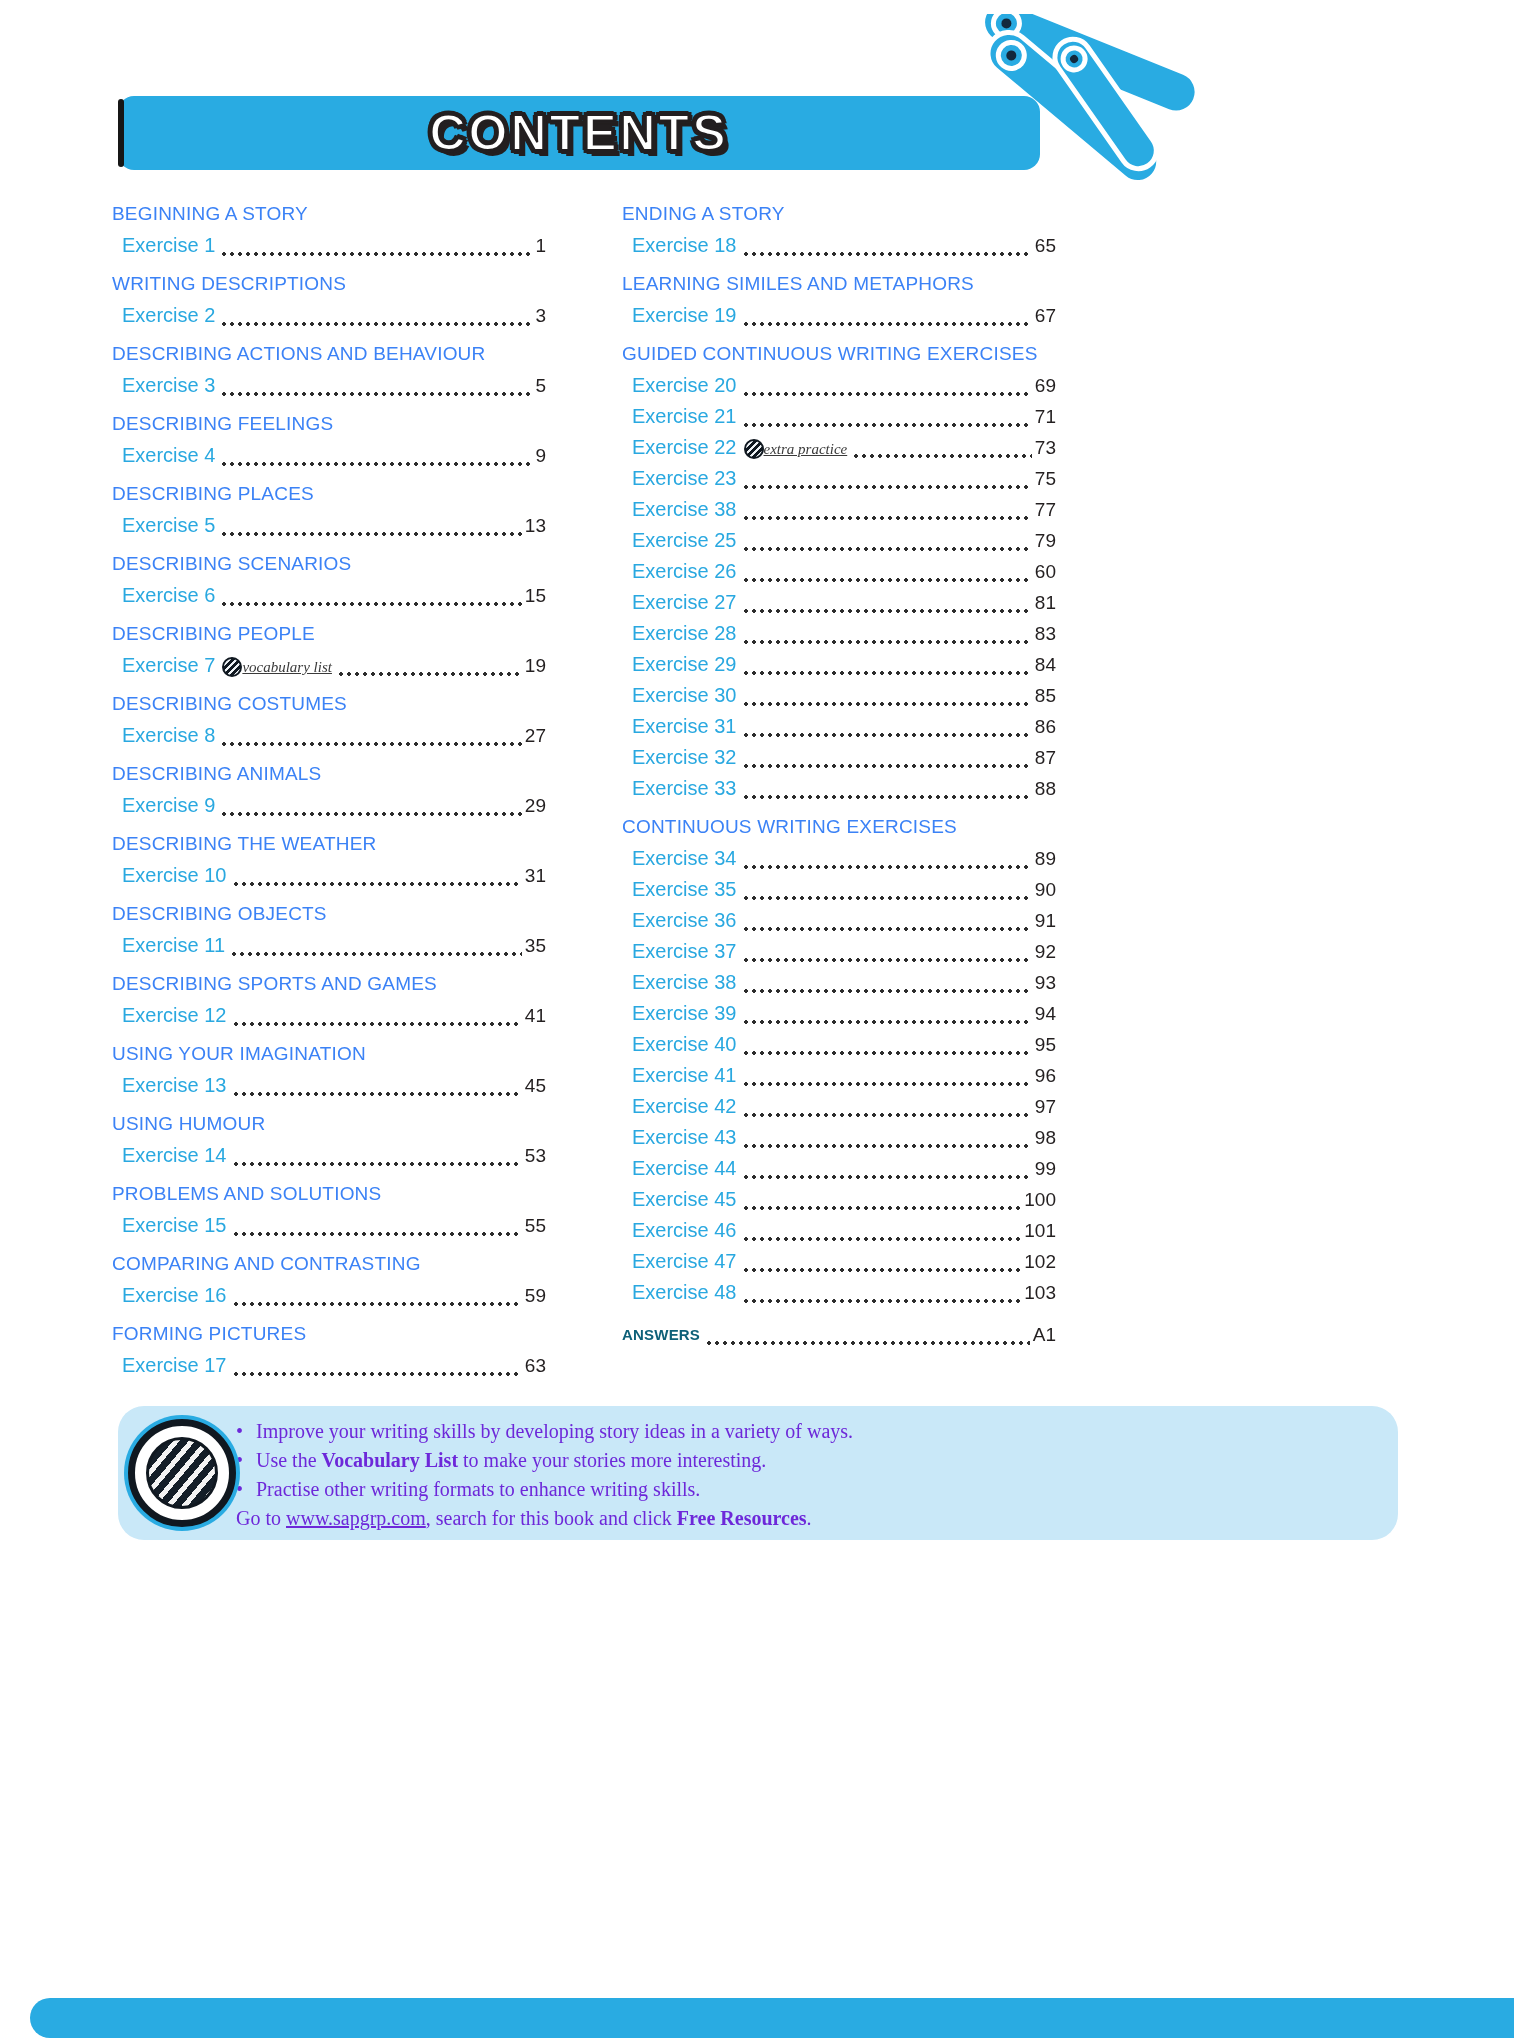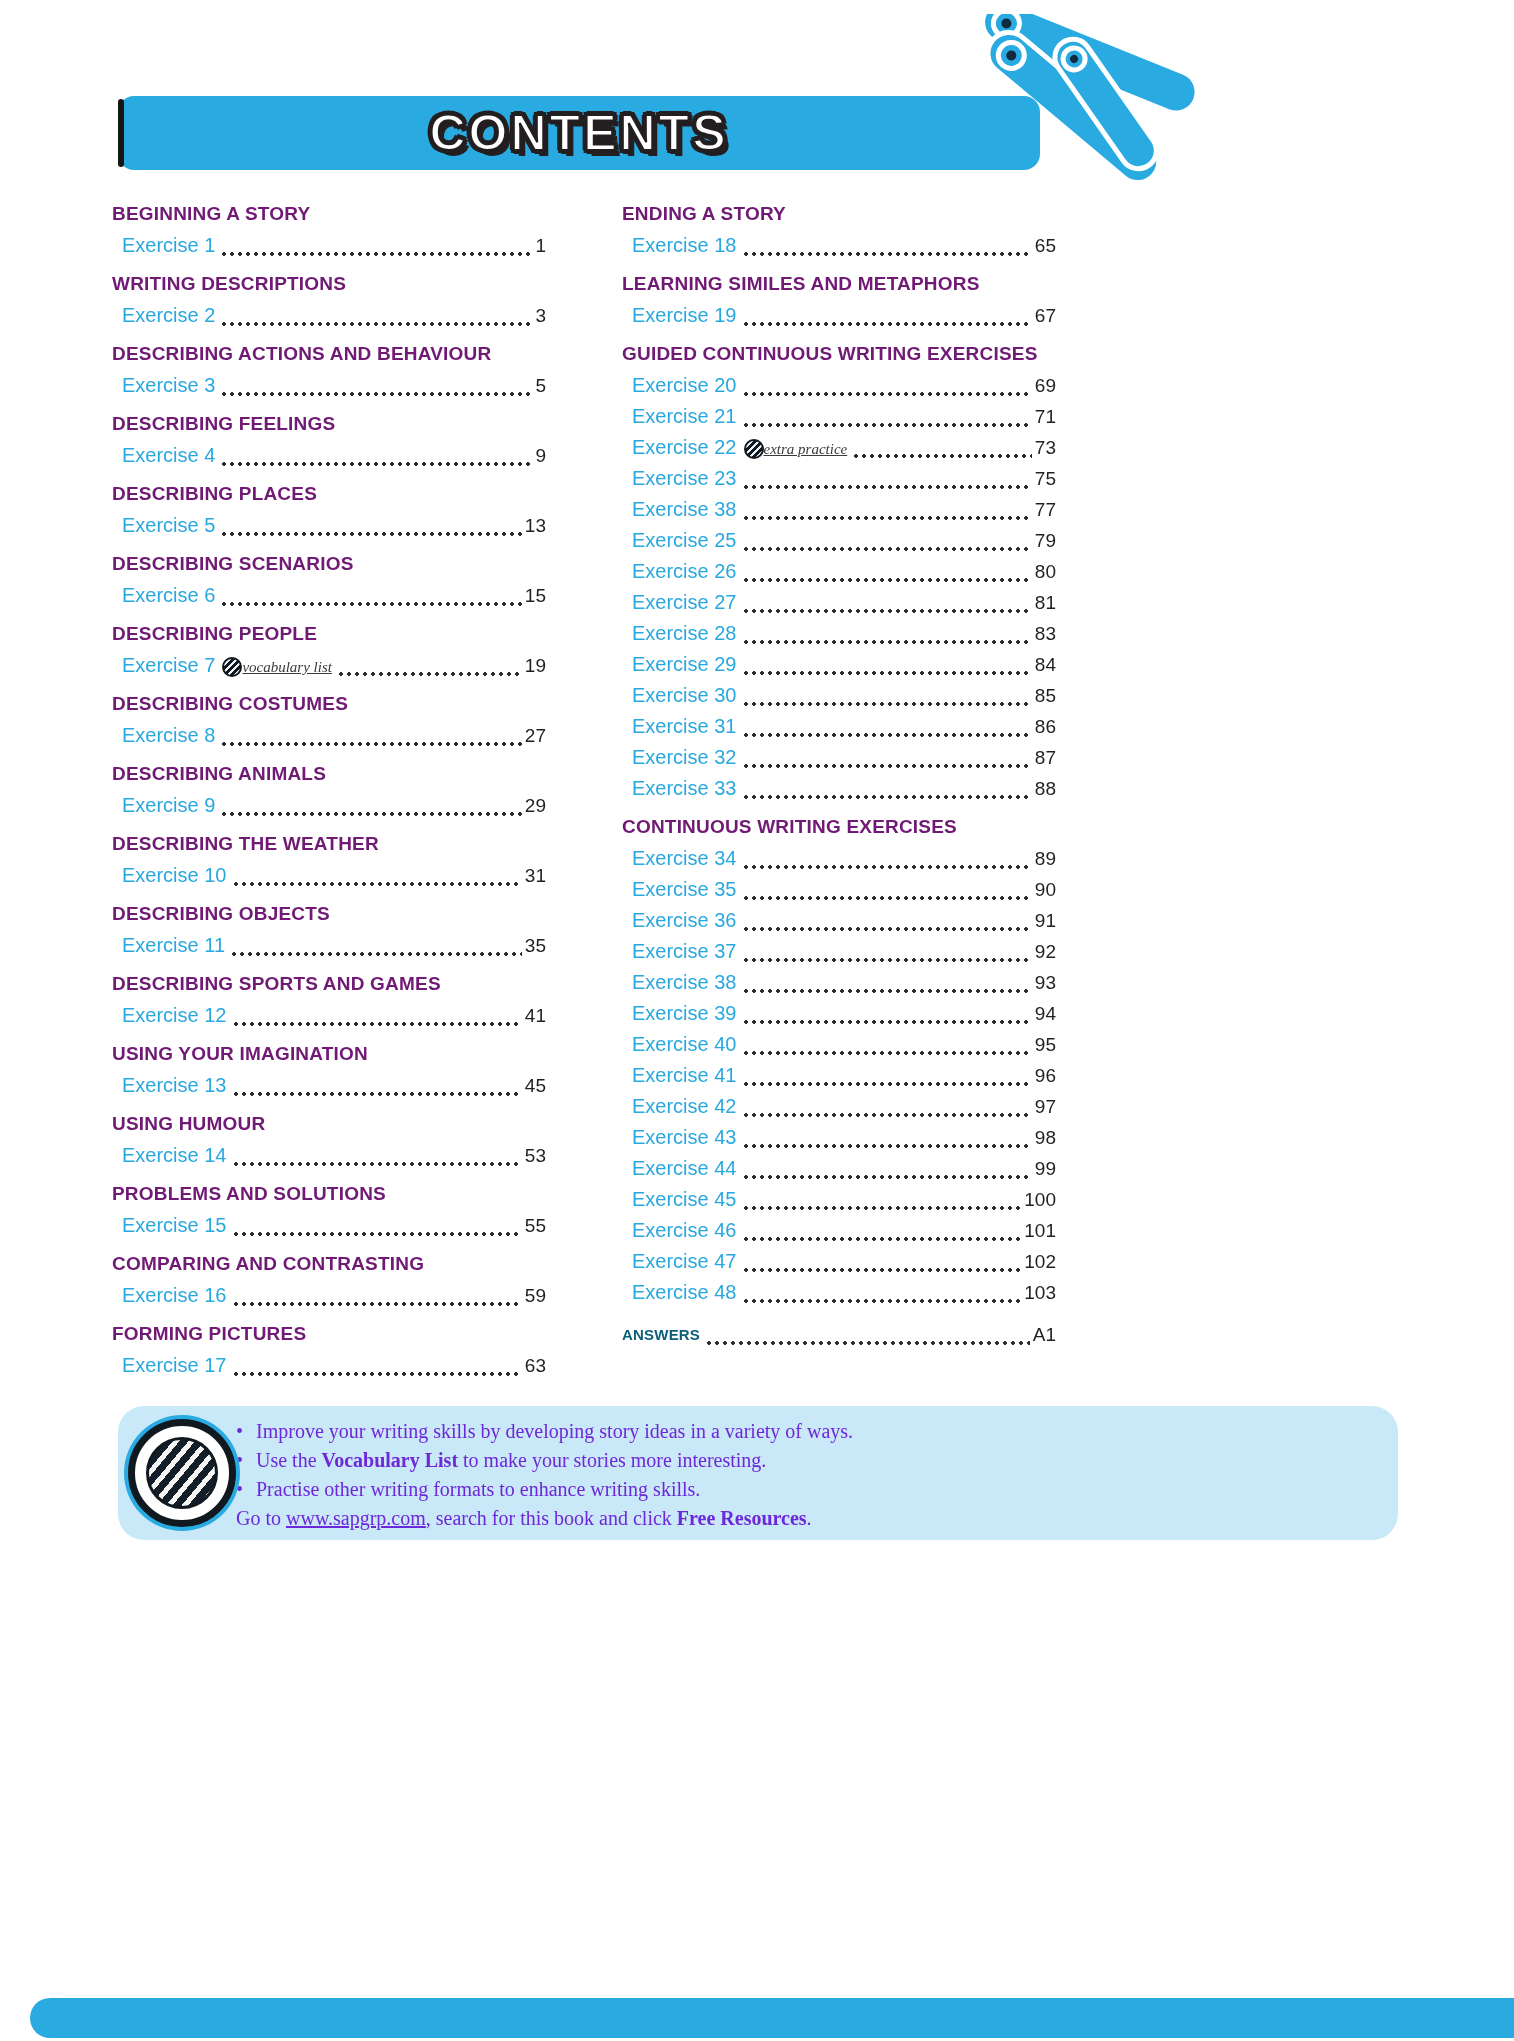--- a/index.html
+++ b/index.html
@@ -32,21 +32,21 @@
       5px 6px 0 #231F20;
   }
 
   
   .col { position:absolute; top:201px; z-index:2; }
   #col-left  { left:112px; width:434px; }
   #col-right { left:622px; width:434px; }
 
   .section { margin-bottom:11px; }
   .heading {
-    color:#701a75; font-weight:bold; font-size:19px; line-height:26px;
+    color:#3b82f6; font-weight:normal; font-size:19px; line-height:26px;
     letter-spacing:0.2px; margin-bottom:2px;
   }
   .entry {
     display:flex; align-items:flex-end; height:31px; padding-left:10px;
     font-size:20px;
   }
   .entry .label { color:#29A8E0; white-space:nowrap; line-height:29px; }
   .entry-heading { padding-left:0; }
   .entry-heading .label { color:#0E6078; font-weight:bold; font-size:15px; letter-spacing:0.2px; }
   .leader {
@@ -314,21 +314,21 @@
           <span class="pagenum">77</span>
         </div>
         <div class="entry">
           <span class="label">Exercise 25</span>
           <span class="leader"></span>
           <span class="pagenum">79</span>
         </div>
         <div class="entry">
           <span class="label">Exercise 26</span>
           <span class="leader"></span>
-          <span class="pagenum">80</span>
+          <span class="pagenum">60</span>
         </div>
         <div class="entry">
           <span class="label">Exercise 27</span>
           <span class="leader"></span>
           <span class="pagenum">81</span>
         </div>
         <div class="entry">
           <span class="label">Exercise 28</span>
           <span class="leader"></span>
           <span class="pagenum">83</span>

